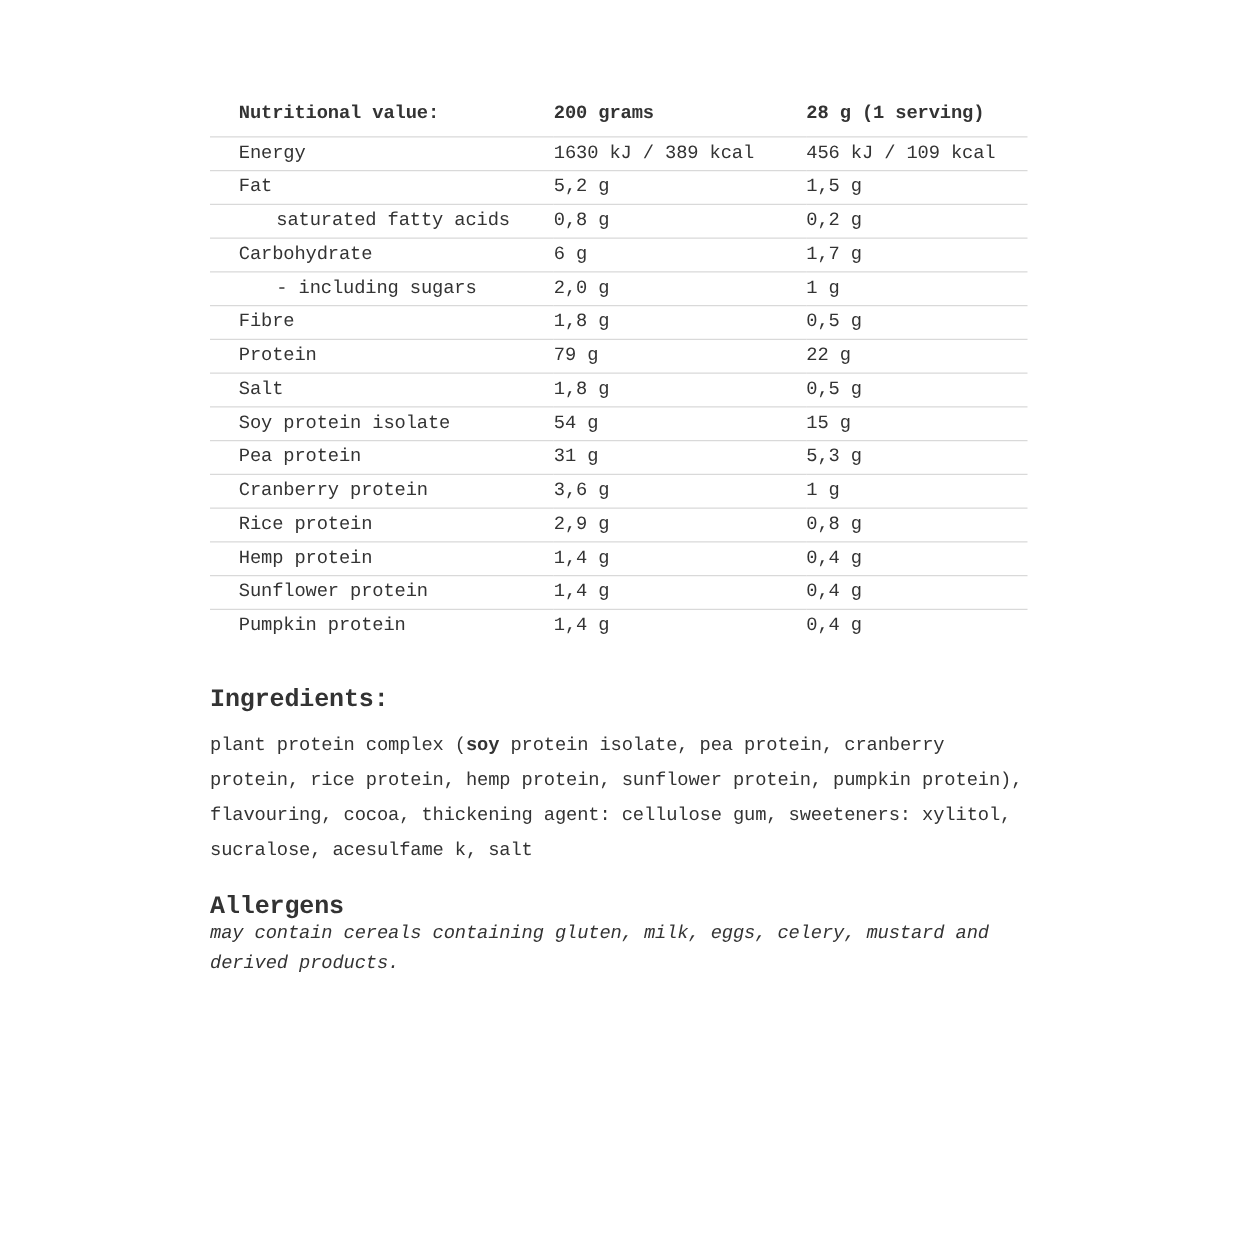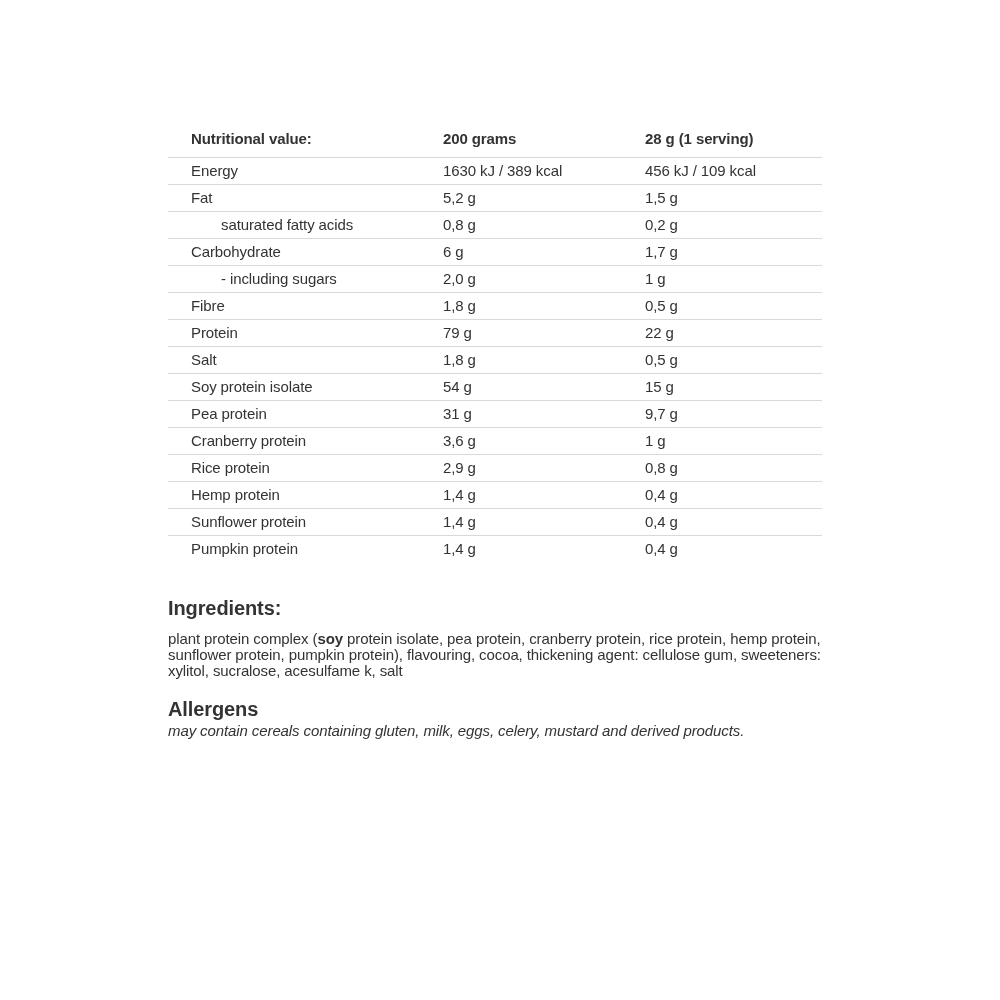--- a/index.html
+++ b/index.html
@@ -7,21 +7,22 @@
   body {
     width: 1000px;
     height: 1000px;
     font-family: "Liberation Sans", "DejaVu Sans", sans-serif;
     color: #333333;
     overflow: hidden;
   }
   .page {
     width: 654px;
     margin-left: 168px;
-    padding-top: 120px;
+    padding-top: 72px;
+    font-family: Liberation Mono, monospace;
   }
 
   
   table.nutrition {
     width: 100%;
     border-collapse: collapse;
     table-layout: fixed;
     font-size: 15px;
     letter-spacing: -0.1px;
     color: inherit;
@@ -51,21 +52,21 @@
   .section-title {
     font-size: 20px;
     font-weight: bold;
     line-height: 19px;
     letter-spacing: -0.1px;
   }
   .ingredients-title { margin-top: 37px; }
   .ingredients-text {
     margin-top: 13px;
     font-size: 15px;
-    line-height: 16px;
+    line-height: 28px;
     letter-spacing: -0.1px;
   }
   .allergens-title { margin-top: 21px; }
   .allergens-text {
     font-size: 15px;
     line-height: 24px;
     font-style: italic;
     letter-spacing: -0.1px;
   }
 </style>
@@ -138,21 +139,21 @@
 
     <tr>
       <td class="cell-label">Soy protein isolate</td>
       <td class="cell-per100">54 g</td>
       <td class="cell-serving">15 g</td>
     </tr>
 
     <tr>
       <td class="cell-label">Pea protein</td>
       <td class="cell-per100">31 g</td>
-      <td class="cell-serving">9,7 g</td>
+      <td class="cell-serving">5,3 g</td>
     </tr>
 
     <tr>
       <td class="cell-label">Cranberry protein</td>
       <td class="cell-per100">3,6 g</td>
       <td class="cell-serving">1 g</td>
     </tr>
 
     <tr>
       <td class="cell-label">Rice protein</td>

